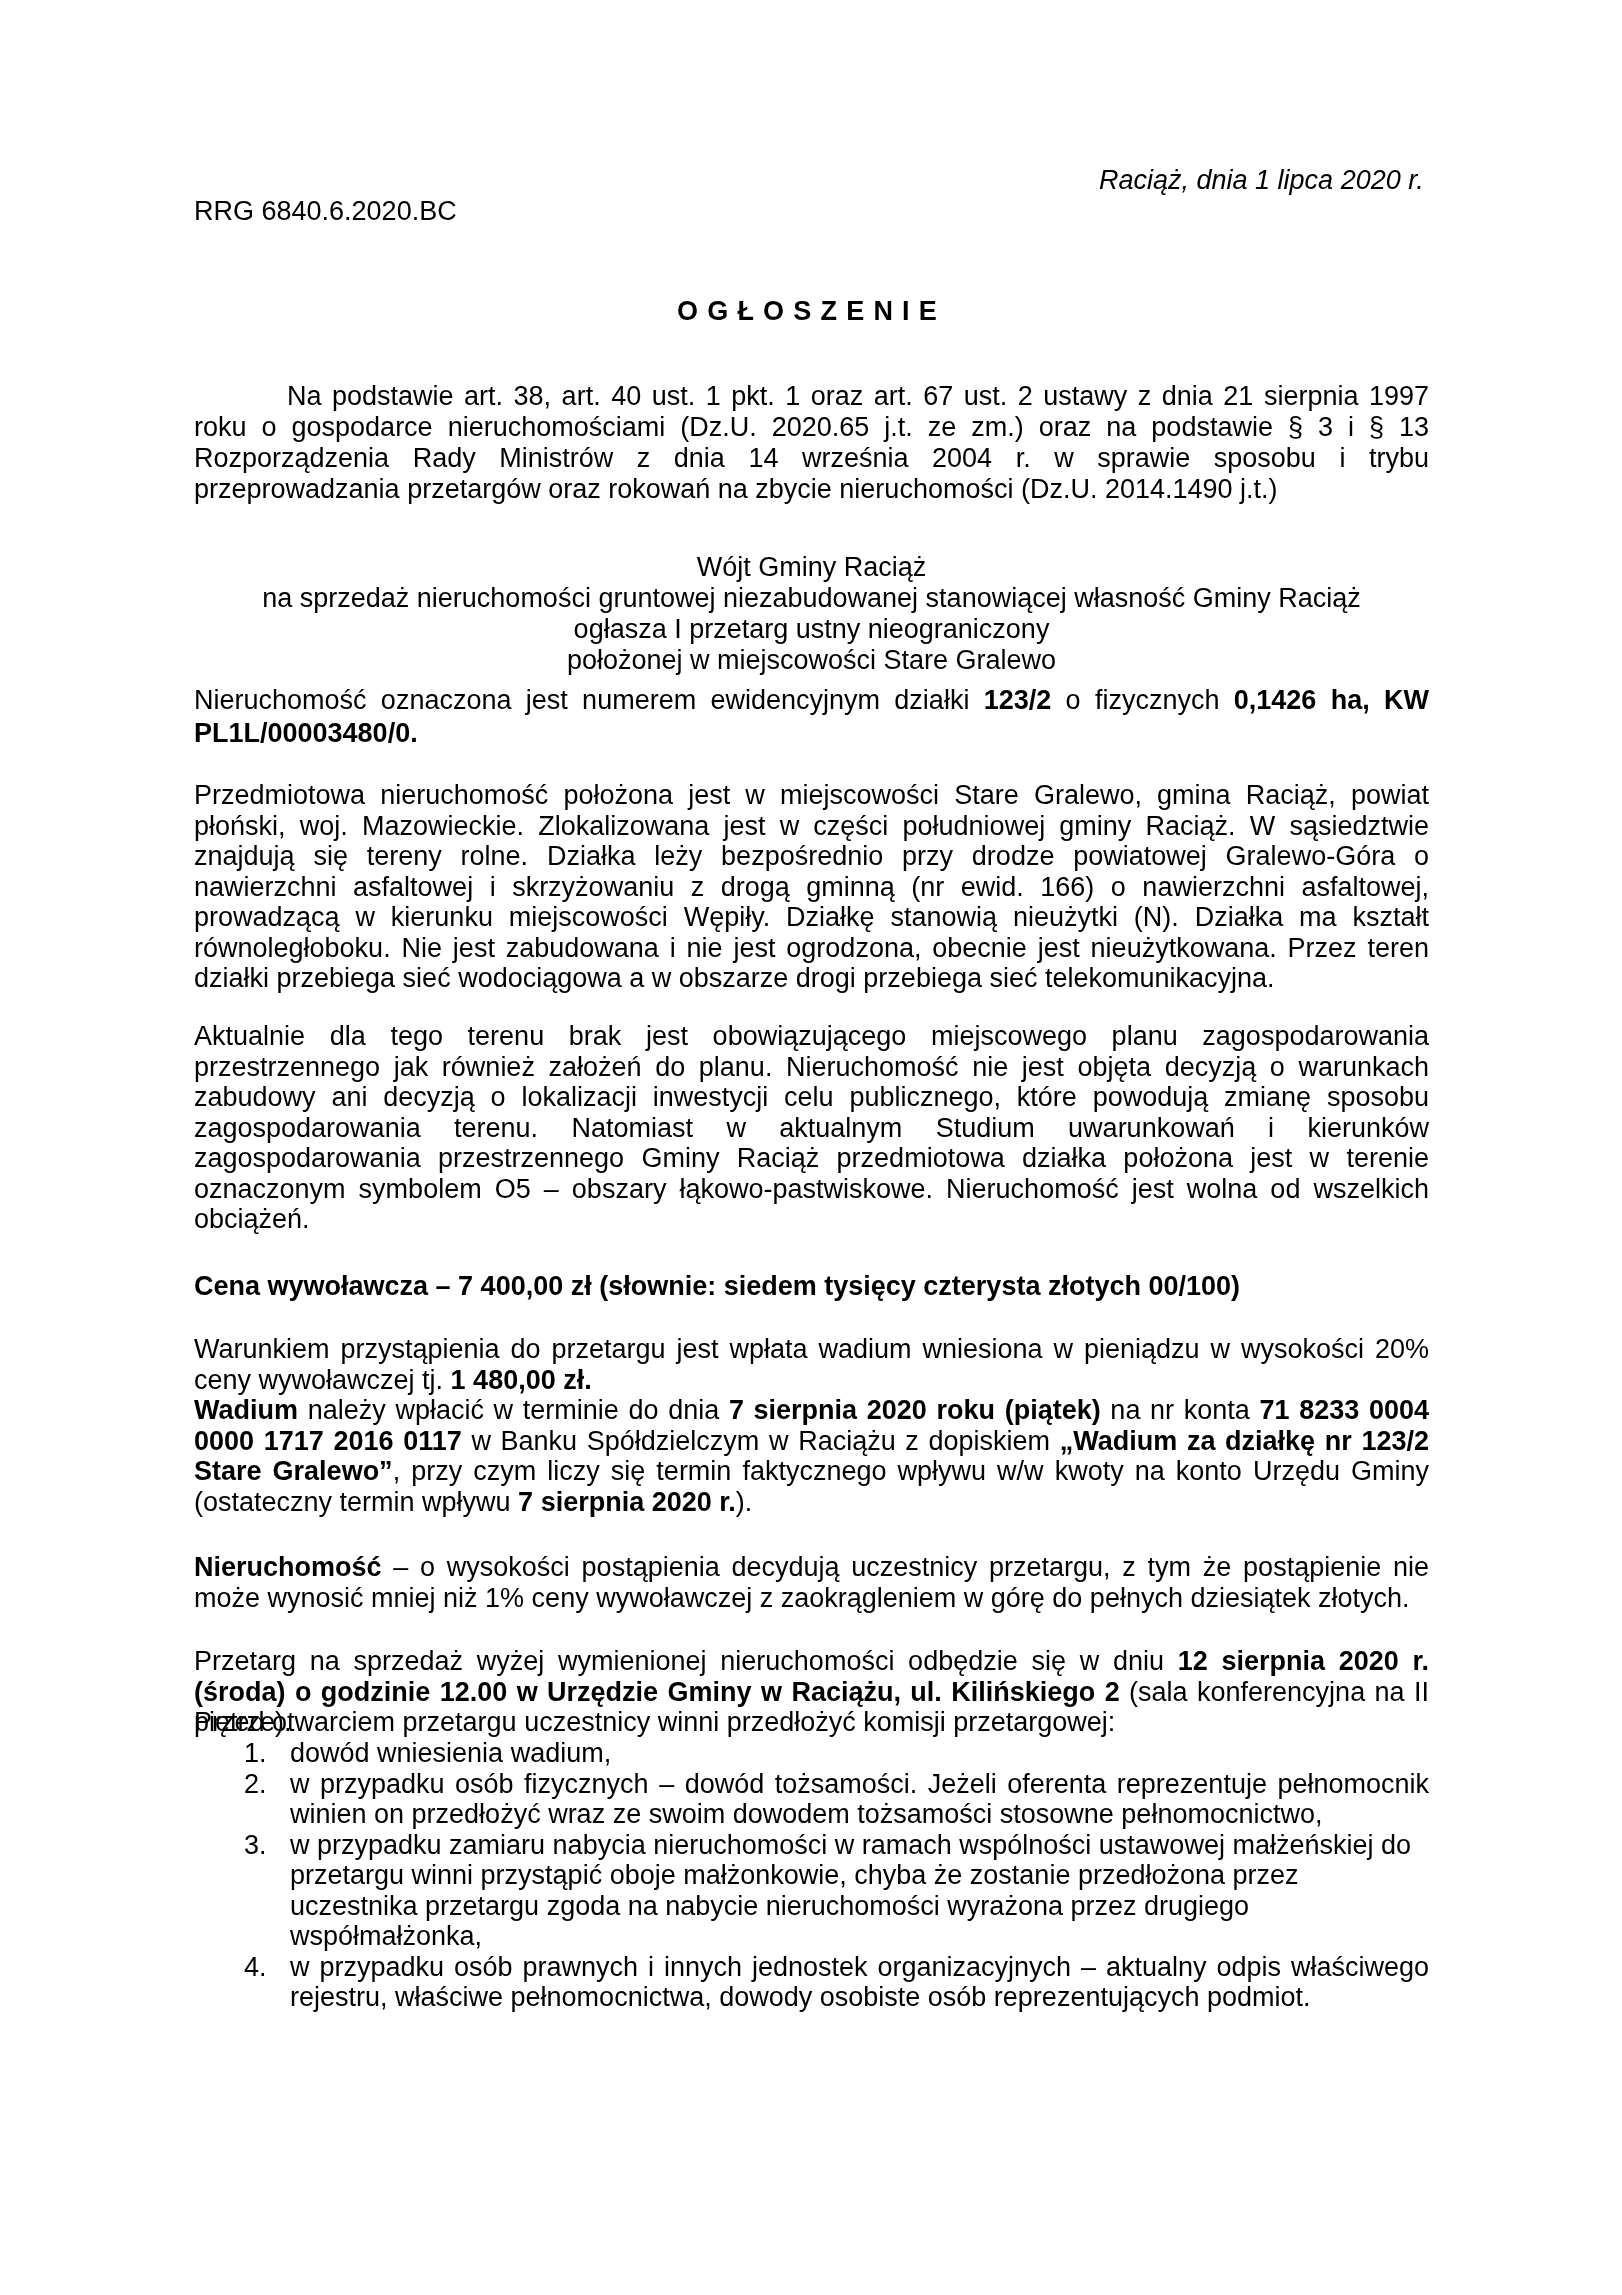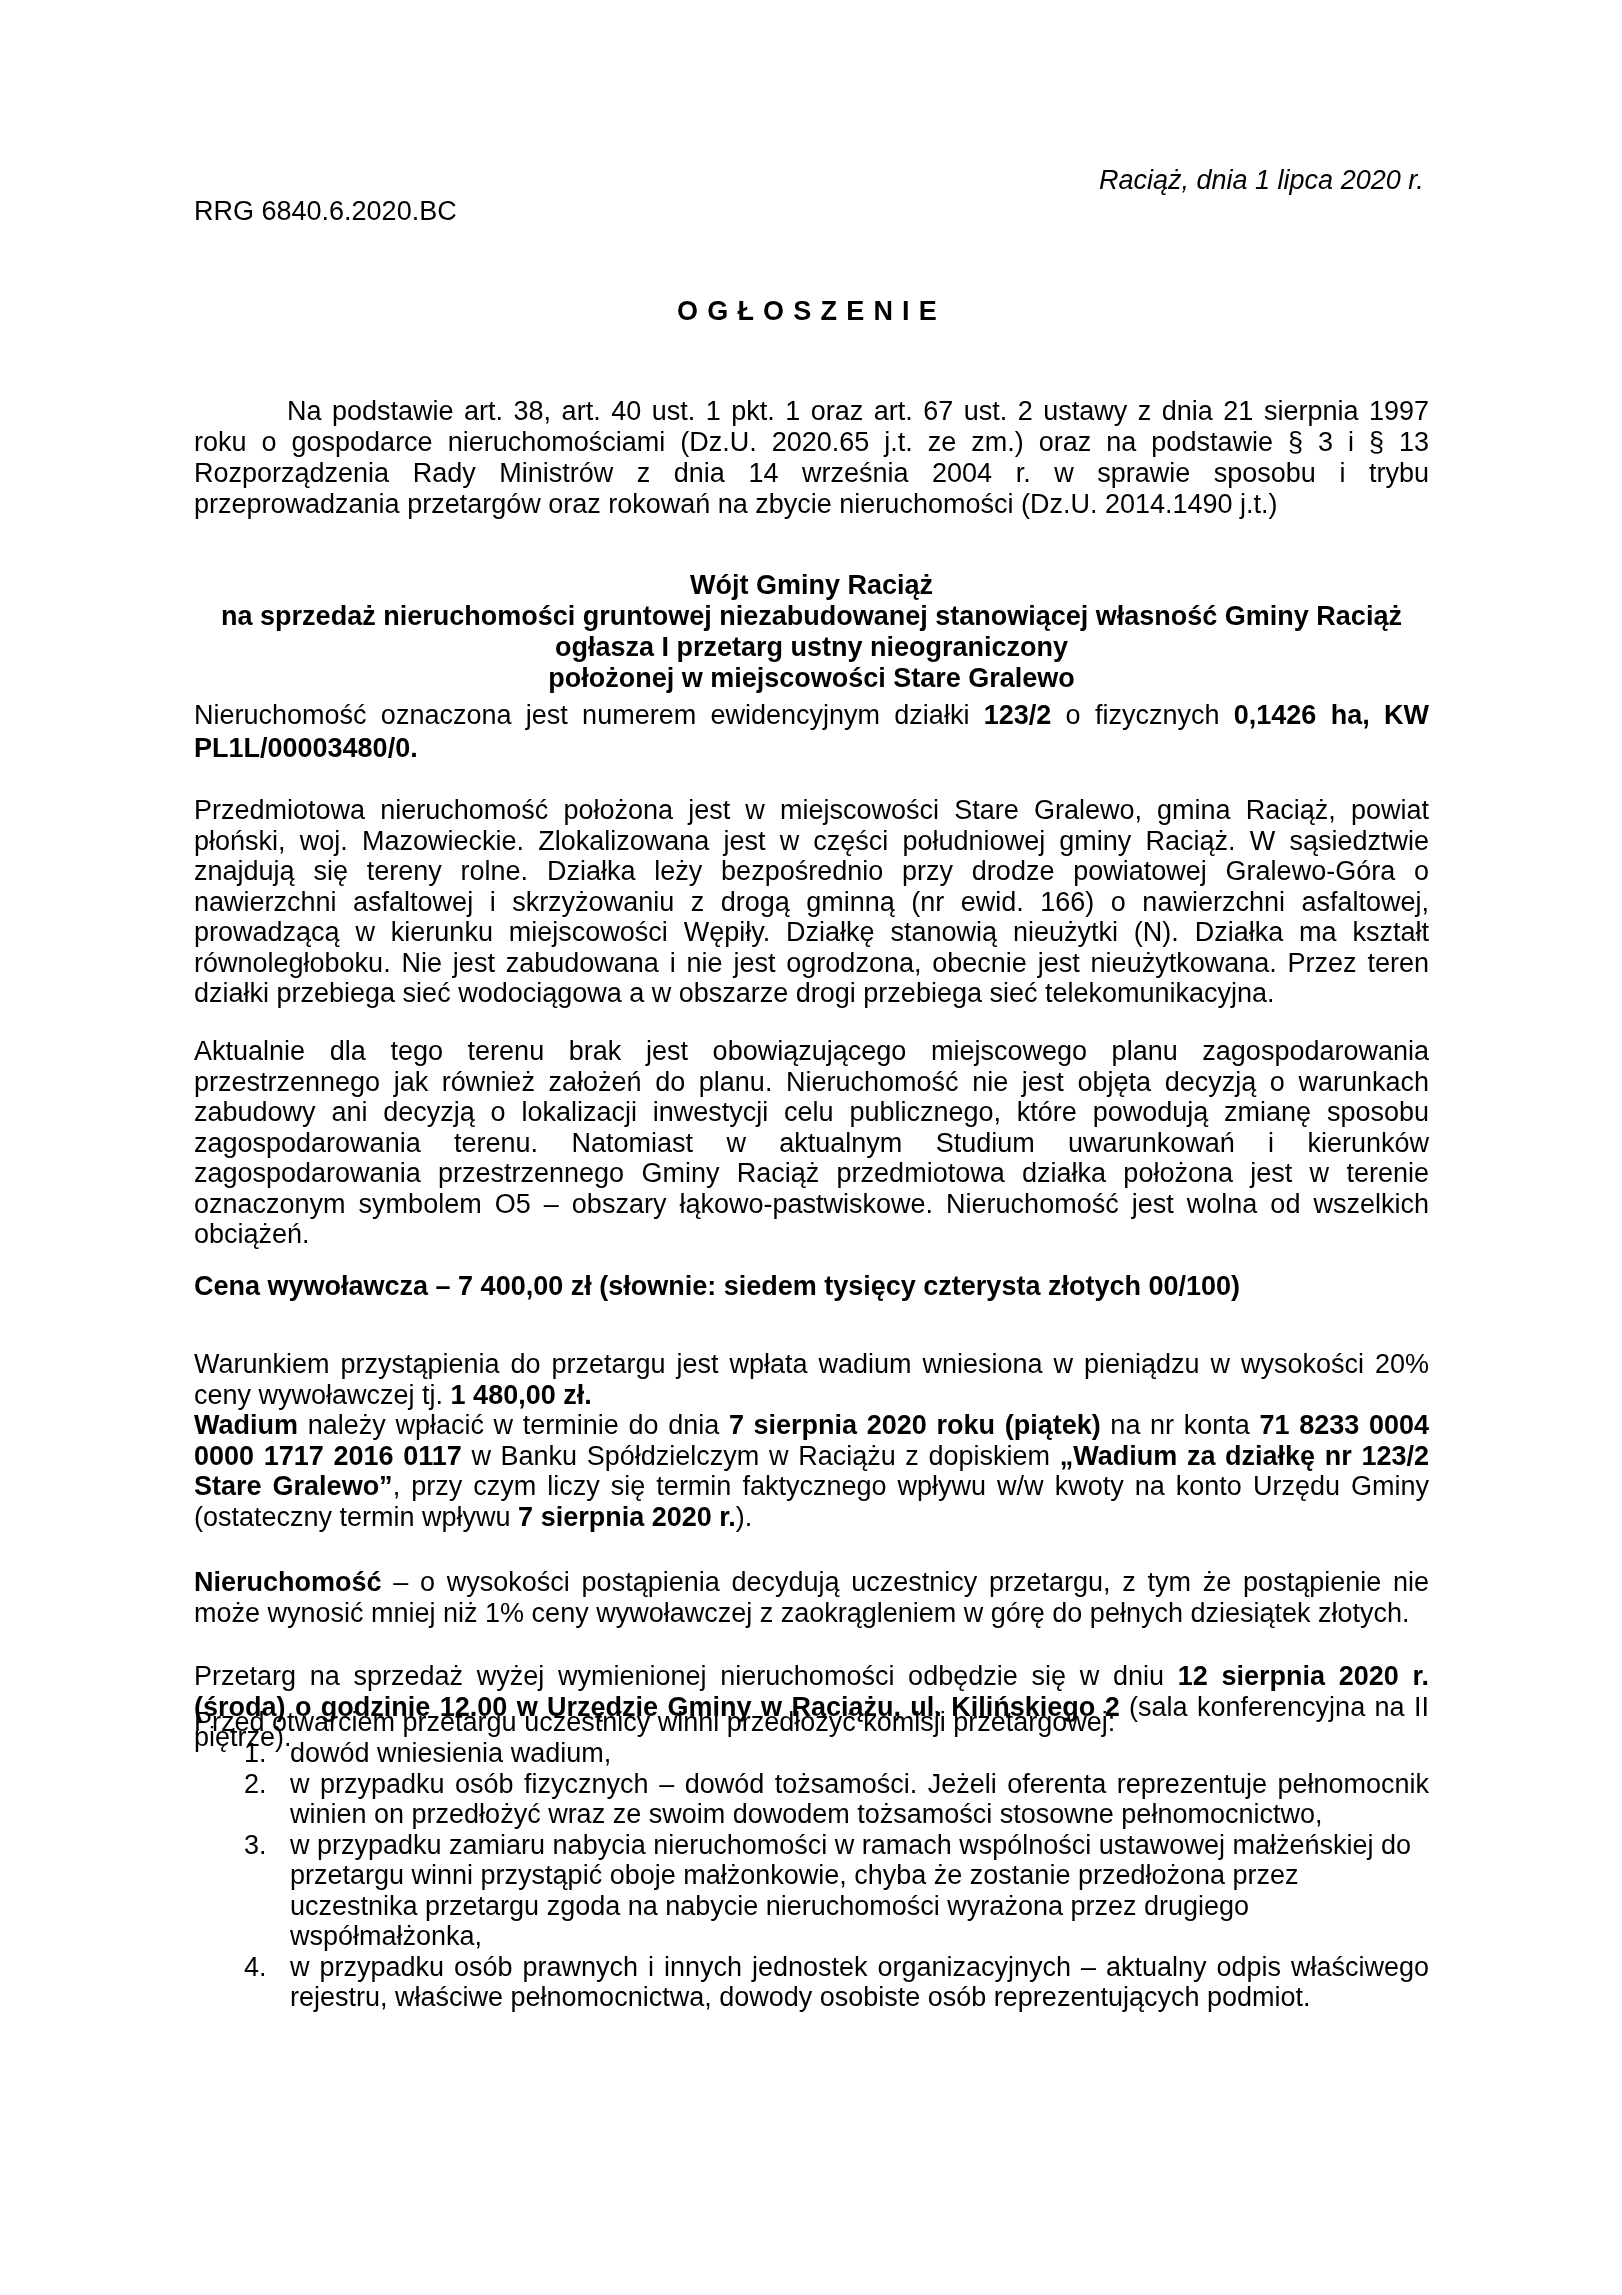--- a/index.html
+++ b/index.html
@@ -2,42 +2,42 @@
 <html style="font-size:10.5px"><head>
 <meta charset="utf-8">
 <style>
   html, body { margin: 0; padding: 0; background: #ffffff; }
   body {
     width: 1623px; height: 2295px; position: relative; overflow: hidden;
     font-family: "Liberation Sans", sans-serif; color: #000000;
     font-size: 27px; line-height: 31px;
   }
   .blk { position: absolute; left: 194px; width: 1235px; margin: 0; }
-  .just { text-align: justify; margin-top: 15px; }
+  .just { text-align: justify; }
   .center { text-align: center; }
   b { font-weight: bold; }
   #date { position: absolute; top: 165px; left: 1099px; white-space: nowrap; font-style: italic; }
   #ref { position: absolute; top: 196px; left: 194px; white-space: nowrap; }
   #title { position: absolute; top: 296px; left: 194px; width: 1235px; text-align: center;
            font-weight: bold; letter-spacing: 9.2px; }
   .indent { text-indent: 93px; }
   .list { position: absolute; left: 194px; width: 1235px; margin: 0; padding: 0; list-style: none; }
   .list li { position: relative; padding-left: 96px; text-align: justify; }
   .list li .num { position: absolute; left: 50px; top: 0; }
 </style>
 </head>
 <body>
 
 <div id="date">Raciąż, dnia 1 lipca 2020 r.</div>
 <div id="ref">RRG 6840.6.2020.BC</div>
 <div id="title">OGŁOSZENIE</div>
 
 <p class="blk just indent" style="top:381px">Na podstawie art. 38, art. 40 ust. 1 pkt. 1 oraz art. 67 ust. 2 ustawy z dnia 21 sierpnia 1997 roku o gospodarce nieruchomościami (Dz.U. 2020.65 j.t. ze zm.) oraz na podstawie § 3 i § 13 Rozporządzenia Rady Ministrów z dnia 14 września 2004 r. w sprawie sposobu i trybu przeprowadzania przetargów oraz rokowań na zbycie nieruchomości  (Dz.U. 2014.1490 j.t.)</p>
 
-<div class="blk center" style="top:570px; font-weight:bold">
+<div class="blk center" style="top:552px; font-weight:normal">
   <div>Wójt Gminy Raciąż</div>
   <div>na sprzedaż nieruchomości gruntowej niezabudowanej stanowiącej własność Gminy Raciąż</div>
   <div>ogłasza I przetarg ustny nieograniczony</div>
   <div>położonej w miejscowości Stare Gralewo</div>
 </div>
 
 <p class="blk just" style="top:684px; line-height:33px"><span>Nieruchomość oznaczona jest numerem ewidencyjnym działki </span><b>123/2</b><span> o fizycznych </span><b>0,1426 ha,</b> <b>KW PL1L/00003480/0.</b></p>
 
 <p class="blk just" style="top:780px; line-height:30.5px">Przedmiotowa nieruchomość położona jest w miejscowości Stare Gralewo, gmina Raciąż, powiat płoński, woj. Mazowieckie. Zlokalizowana jest w części południowej gminy Raciąż. W sąsiedztwie znajdują się tereny rolne. Działka leży bezpośrednio przy drodze powiatowej Gralewo-Góra o nawierzchni asfaltowej i skrzyżowaniu z drogą gminną (nr ewid. 166) o nawierzchni asfaltowej, prowadzącą w kierunku miejscowości Wępiły. Działkę stanowią nieużytki (N). Działka ma kształt równoległoboku. Nie jest zabudowana i nie jest ogrodzona, obecnie jest nieużytkowana. Przez teren działki przebiega sieć wodociągowa a w obszarze drogi przebiega sieć telekomunikacyjna.</p>
 

